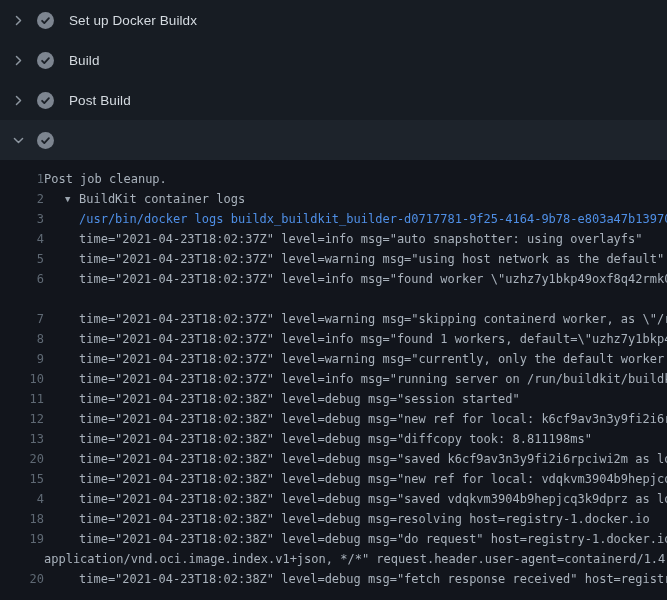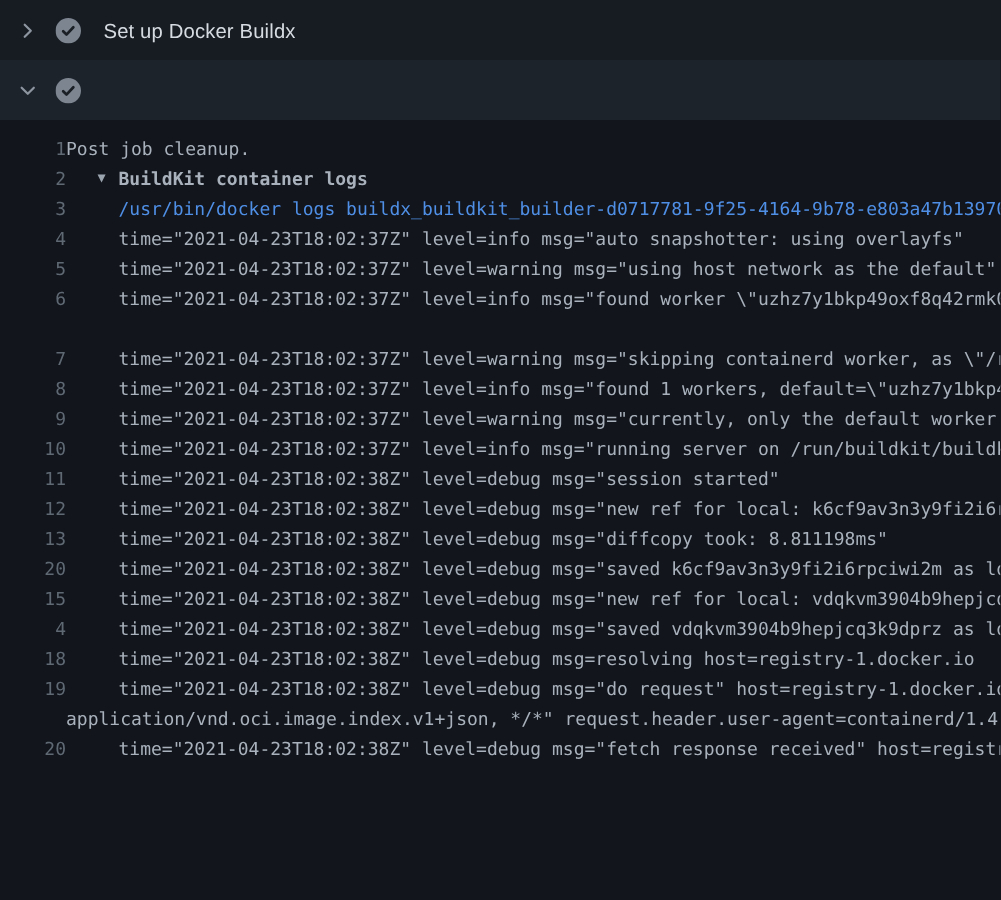--- a/index.html
+++ b/index.html
@@ -35,21 +35,21 @@
   .log-row .num {
     flex: none; width: 44px; text-align: right; color: #5f6974; cursor: pointer;
   }
   .log-row .text { flex: none; }
   .log-row.kind-log .text, .log-row.kind-command .text { margin-left: 35px; }
   .log-row.kind-command .text { color: #4f8fe6; }
   .log-row .grp-marker {
     flex: none; margin-left: 21px; width: 14px; color: #9aa4ae;
     font-size: 9px; line-height: 20px; cursor: pointer;
   }
-  .log-row.kind-group .text { margin-left: 0; font-weight: bold; }
+  .log-row.kind-group .text { margin-left: 0; }
 </style>
 </head>
 <body>
 
 <div class="app">
   <div class="steps-list">
   <div class="section-row collapsed">
     <span class="chev-box">
       <svg class="chev right" width="13" height="13" viewBox="0 0 16 16">
         <path d="M5.5 3l5 5-5 5" fill="none" stroke="#8d96a0" stroke-width="1.8" stroke-linecap="round" stroke-linejoin="round"></path>
@@ -58,21 +58,51 @@
     </span>
     <span class="check-box">
       <svg width="17" height="17" viewBox="0 0 16 16">
         <circle cx="8" cy="8" r="8" fill="#7d8590"></circle>
         <path d="M4.8 8.3l2.1 2.1 4.3-4.6" fill="none" stroke="#1b2027" stroke-width="1.7" stroke-linecap="round" stroke-linejoin="round"></path>
       </svg>
     </span>
     <span class="section-label">Set up Docker Buildx</span>
   </div>
 
-
+  <div class="section-row collapsed">
+    <span class="chev-box">
+      <svg class="chev right" width="13" height="13" viewBox="0 0 16 16">
+        <path d="M5.5 3l5 5-5 5" fill="none" stroke="#8d96a0" stroke-width="1.8" stroke-linecap="round" stroke-linejoin="round"></path>
+      </svg>
+
+    </span>
+    <span class="check-box">
+      <svg width="17" height="17" viewBox="0 0 16 16">
+        <circle cx="8" cy="8" r="8" fill="#7d8590"></circle>
+        <path d="M4.8 8.3l2.1 2.1 4.3-4.6" fill="none" stroke="#1b2027" stroke-width="1.7" stroke-linecap="round" stroke-linejoin="round"></path>
+      </svg>
+    </span>
+    <span class="section-label">Build</span>
+  </div>
+
+  <div class="section-row collapsed">
+    <span class="chev-box">
+      <svg class="chev right" width="13" height="13" viewBox="0 0 16 16">
+        <path d="M5.5 3l5 5-5 5" fill="none" stroke="#8d96a0" stroke-width="1.8" stroke-linecap="round" stroke-linejoin="round"></path>
+      </svg>
+
+    </span>
+    <span class="check-box">
+      <svg width="17" height="17" viewBox="0 0 16 16">
+        <circle cx="8" cy="8" r="8" fill="#7d8590"></circle>
+        <path d="M4.8 8.3l2.1 2.1 4.3-4.6" fill="none" stroke="#1b2027" stroke-width="1.7" stroke-linecap="round" stroke-linejoin="round"></path>
+      </svg>
+    </span>
+    <span class="section-label">Post Build</span>
+  </div>
 
   <div class="section-row expanded">
     <span class="chev-box">
 
       <svg class="chev down" width="13" height="13" viewBox="0 0 16 16">
         <path d="M3 5.5l5 5 5-5" fill="none" stroke="#8d96a0" stroke-width="1.8" stroke-linecap="round" stroke-linejoin="round"></path>
       </svg>
     </span>
     <span class="check-box">
       <svg width="17" height="17" viewBox="0 0 16 16">

